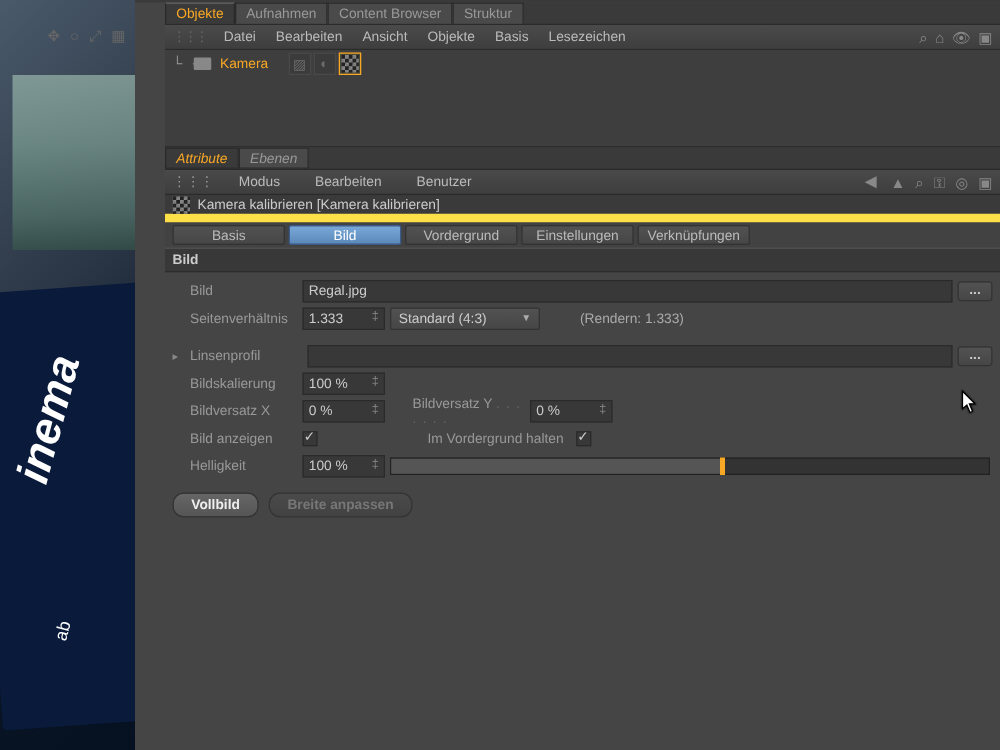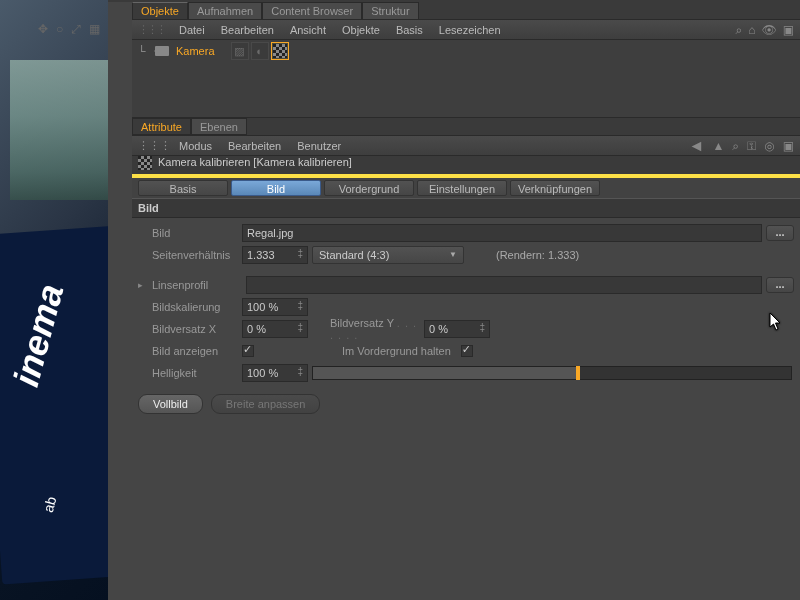--- a/index.html
+++ b/index.html
@@ -31,29 +31,29 @@
   .obj-row .camera-icon { display: inline-block; width: 14px; height: 10px; background: #888; position: relative; border-radius: 1px; }
   .obj-row .camera-icon::before { content:''; position:absolute; left:-4px; top:2px; border: 3px solid transparent; border-right: 4px solid #888; }
   .obj-row .label { color: #f9a825; padding: 1px 4px; cursor: pointer; }
   .obj-tags { margin-left: 12px; display: flex; gap: 2px; }
   .obj-tag { width: 18px; height: 18px; background: #3a3a3a; border: 1px solid #555; display:flex; align-items:center; justify-content:center; }
   .obj-tag.sel { border: 1px solid #f9a825; background: #4a4a3a; }
   .obj-tag.dim { opacity: 0.5; }
   .checker { background-image: linear-gradient(45deg, #888 25%, transparent 25%, transparent 75%, #888 75%), linear-gradient(45deg, #888 25%, #222 25%, #222 75%, #888 75%); background-size: 6px 6px; background-position: 0 0, 3px 3px; width: 14px; height: 14px; }
   
   .attr-tabs { height: 18px; background: #3a3a3a; display: flex; border-bottom: 1px solid #2a2a2a; }
-  .attr-tab { padding: 2px 8px; background: #4a4a4a; border: 1px solid #2a2a2a; color: #999; cursor: pointer; }
+  .attr-tab { padding: 2px 8px; background: #4a4a4a; border: 1px solid #2a2a2a; color: #999; cursor: pointer; font-style: italic; }
   .attr-tab.active { background: #3a3a3a; color: #f9a825; }
   
   .attr-menu { height: 20px; background: linear-gradient(180deg, #4a4a4a, #3e3e3e); display: flex; align-items: center; padding: 0 6px; border-bottom: 1px solid #2a2a2a; }
-  .attr-menu .mitem { padding: 2px 8px; color: #bbb; cursor: pointer; }
+  .attr-menu .mitem { padding: 2px 8px; color: #bbb; cursor: pointer; margin-left: 12px; }
   .attr-menu .right-icons { margin-left: auto; display: flex; gap: 8px; align-items: center; color: #888; }
   .attr-menu .right-icons span { font-size: 12px; cursor: pointer; }
   
-  .obj-header { height: 22px; background: #3a3a3a; display: flex; align-items: flex-start; padding: 0 6px; color: #ccc; gap: 6px; border-bottom: 4px solid #fde047; }
+  .obj-header { height: 22px; background: #3a3a3a; display: flex; align-items: center; padding: 0 6px; color: #ccc; gap: 6px; border-bottom: 7px solid #fde047; }
   .obj-header .checker-sm { width: 14px; height: 14px; }
   
   .sub-tabs { height: 20px; display: flex; gap: 3px; padding: 2px 6px; background: #424242; }
   .sub-tab { padding: 2px 0; background: linear-gradient(180deg, #525252, #464646); border: 1px solid #333; color: #bbb; cursor: pointer; text-align: center; flex: 0 0 auto; min-width: 90px; border-radius: 2px; }
   .sub-tab.active { background: linear-gradient(180deg, #7aa8d8, #5a88b8); color: #fff; border-color: #3a5a8a; }
   
   .section-label { background: #383838; color: #ccc; font-weight: bold; padding: 3px 6px; border-top: 1px solid #555; border-bottom: 1px solid #2a2a2a; }
   
   .attrs-body { padding: 4px 6px; background: #454545; }
   .row { display: flex; align-items: center; height: 22px; gap: 4px; }
@@ -68,21 +68,21 @@
   .btn-dots { background: linear-gradient(180deg, #525252, #464646); border: 1px solid #333; color: #ccc; width: 28px; height: 16px; border-radius: 3px; text-align: center; cursor: pointer; font-weight: bold; line-height: 12px; }
   .check { appearance: none; width: 12px; height: 12px; background: #383838; border: 1px solid #2a2a2a; position: relative; cursor: pointer; }
   .check:checked::after { content: '✓'; position: absolute; left: 0px; top: -3px; color: #ccc; font-size: 11px; }
   .dots { color: #666; letter-spacing: 1px; }
   
   .slider-track { flex: 1; height: 14px; background: #333; border: 1px solid #222; position: relative; margin-right: 2px; }
   .slider-fill { position: absolute; left: 0; top: 0; height: 100%; background: #555; }
   .slider-thumb { position: absolute; top: -1px; width: 4px; height: 14px; background: #f9a825; }
   
   .buttons-row { display: flex; gap: 8px; padding: 6px 6px; }
-  .pill-btn { background: linear-gradient(180deg, #5a5a5a, #4a4a4a); border: 1px solid #333; color: #ccc; padding: 3px 14px; border-radius: 9px; cursor: pointer; }
+  .pill-btn { background: linear-gradient(180deg, #5a5a5a, #4a4a4a); border: 1px solid #333; color: #ccc; padding: 3px 14px; border-radius: 9px; cursor: pointer; font-weight: bold; }
   .pill-btn.active { background: linear-gradient(180deg, #666, #555); color: #eee; }
   .pill-btn.disabled { color: #777; background: linear-gradient(180deg, #4a4a4a, #424242); cursor: default; }
   
   .cursor { position: absolute; left: 769px; top: 312px; width: 14px; height: 20px; pointer-events: none; }
   .cursor svg { filter: drop-shadow(0 0 1px #000); }
   
   .disclosure { color: #888; width: 10px; display: inline-block; font-size: 9px; }
 </style>
 </head>
 <body>
@@ -181,21 +181,21 @@
 
     <div class="row">
       <span class="lbl" style="padding-left:14px">Bild</span>
       <input class="text-input" style="flex: 1 1 0%;" value="Regal.jpg">
       <div class="btn-dots">...</div>
     </div>
 
     <div class="row">
       <span class="lbl" style="padding-left:14px">Seitenverhältnis</span>
       <span class="spinner" style="width:66px">1.333</span>
-      <span class="dropdown" style="width:152px">Standard (4:3)</span>
+      <span class="dropdown" style="width:120px">Standard (4:3)</span>
       <span style="margin-left:28px;color:#aaa">(Rendern: 1.333)</span>
     </div>
 
     <div style="height:8px"></div>
 
     <div class="row">
       <span class="disclosure">▸</span>
       <span class="lbl sm">Linsenprofil</span>
       <input class="text-input" style="flex: 1 1 0%;" value="">
       <div class="btn-dots">...</div>

